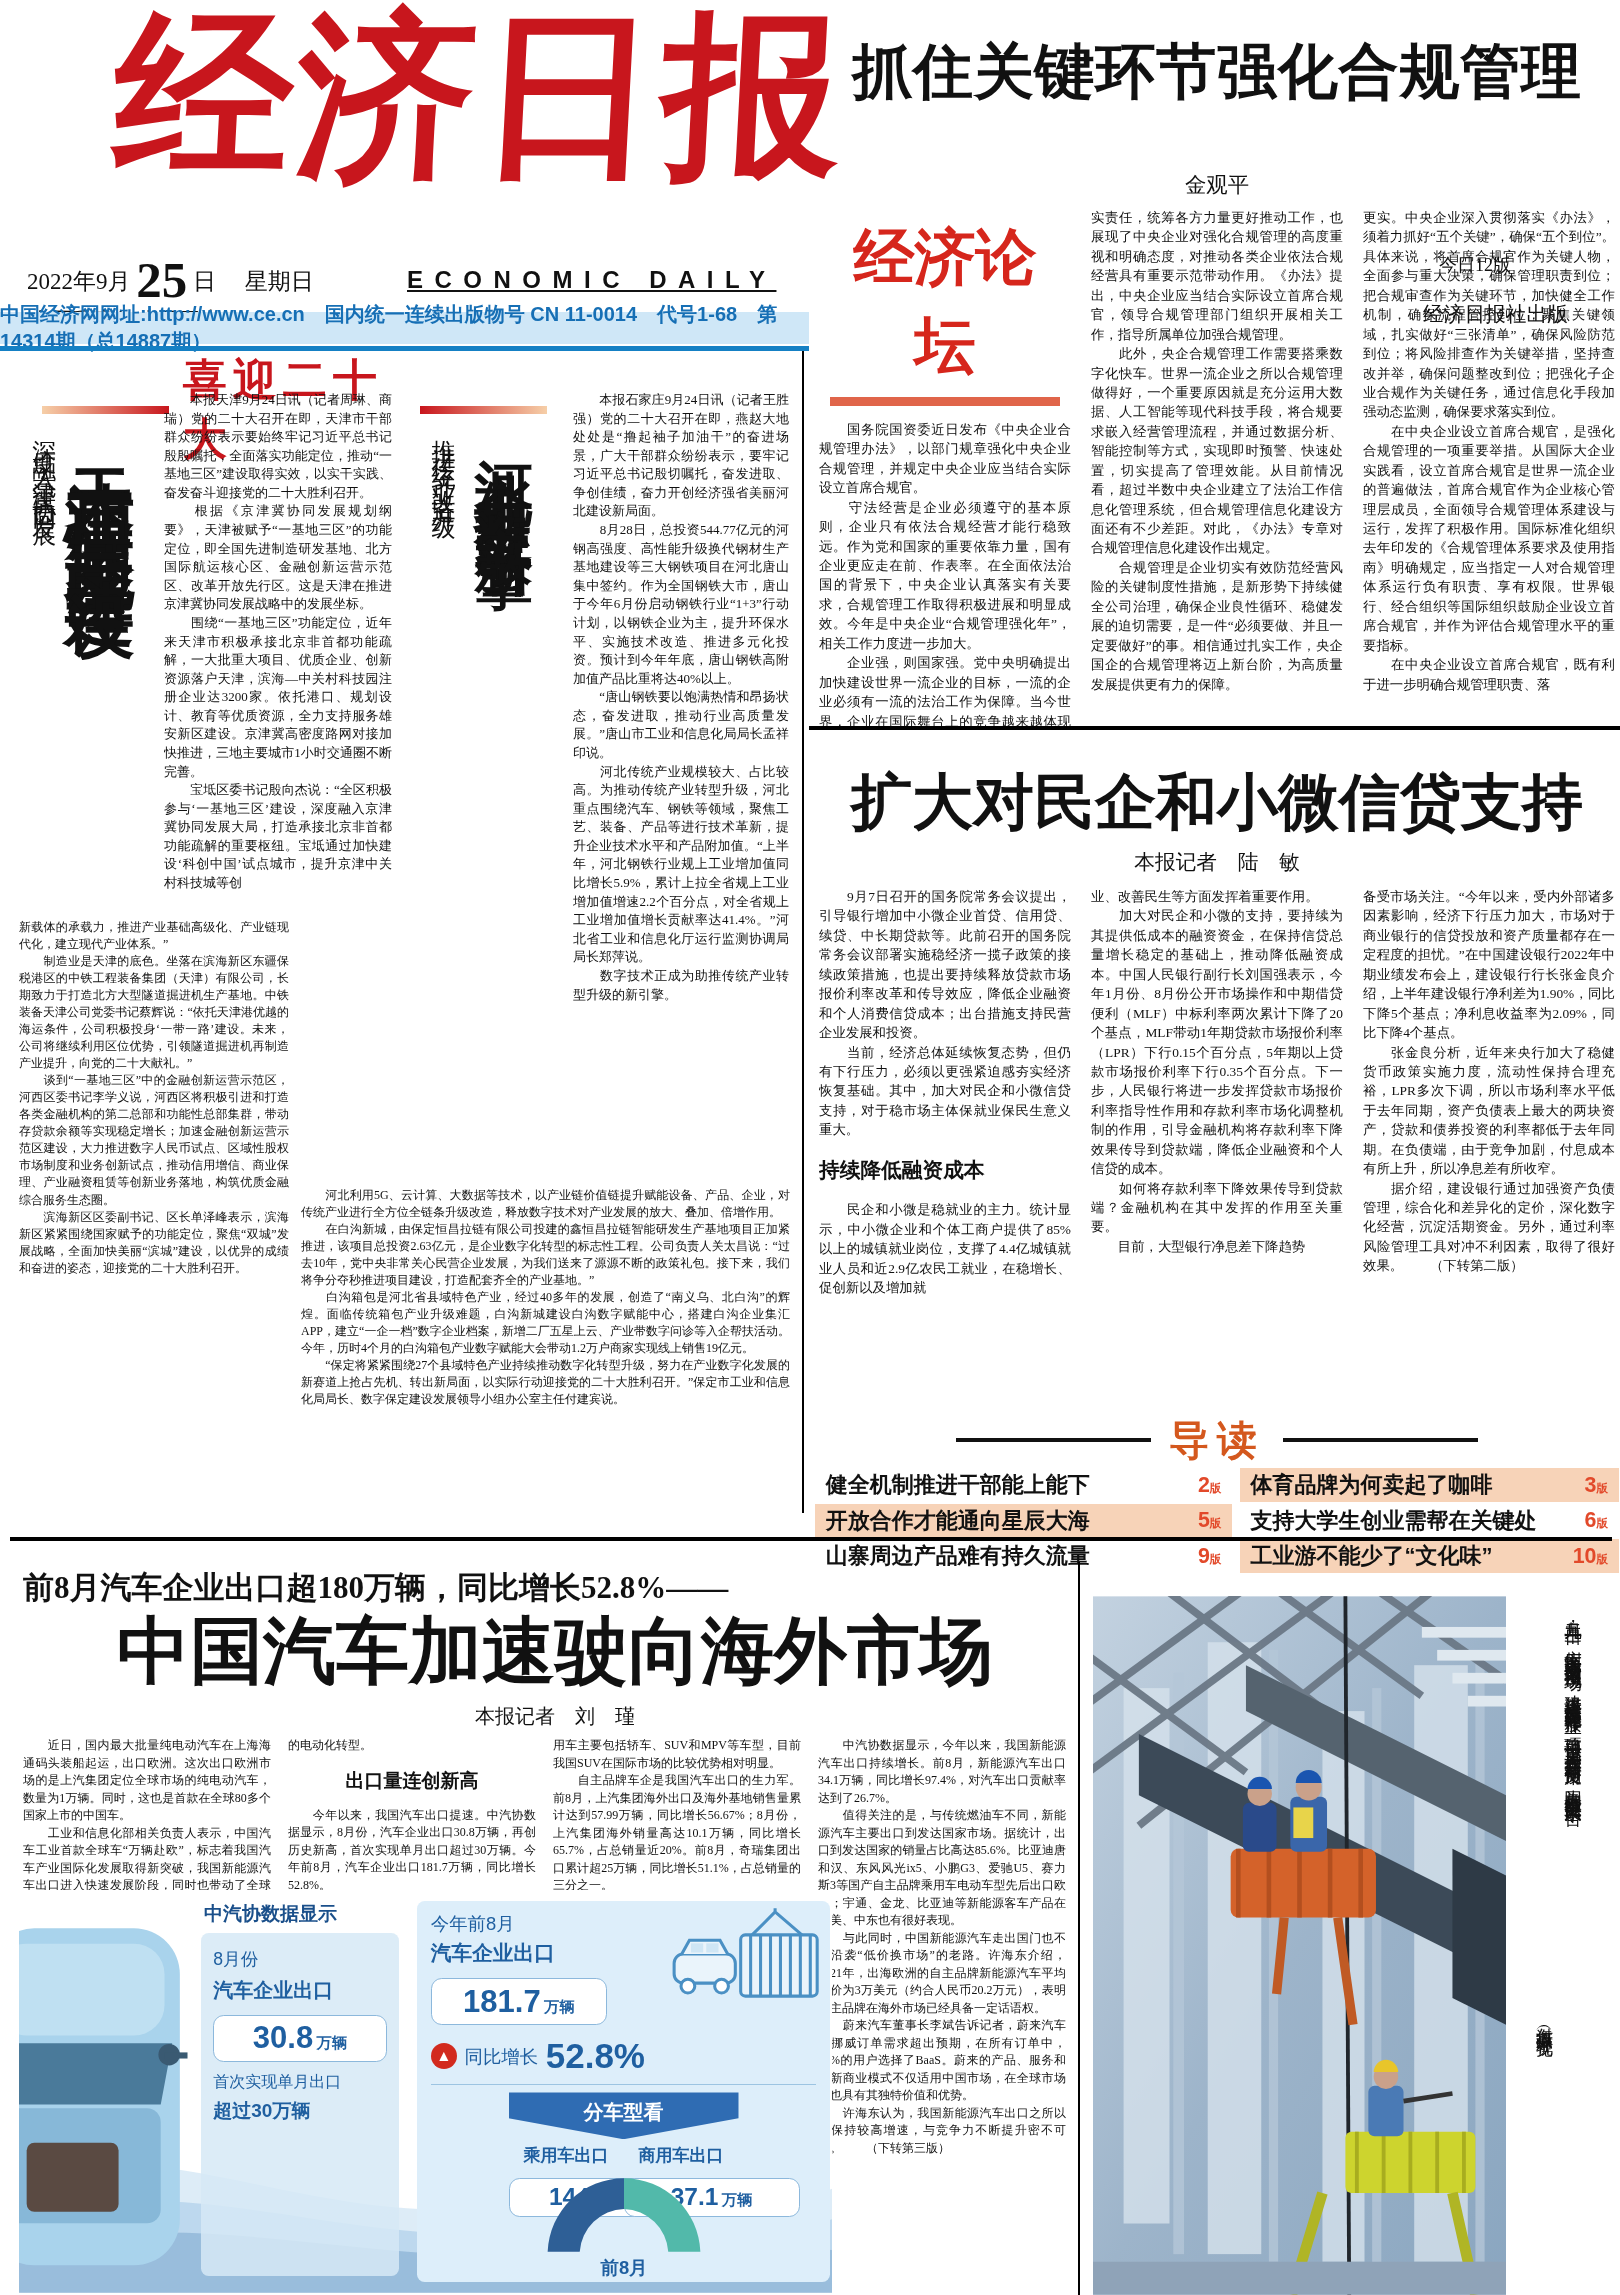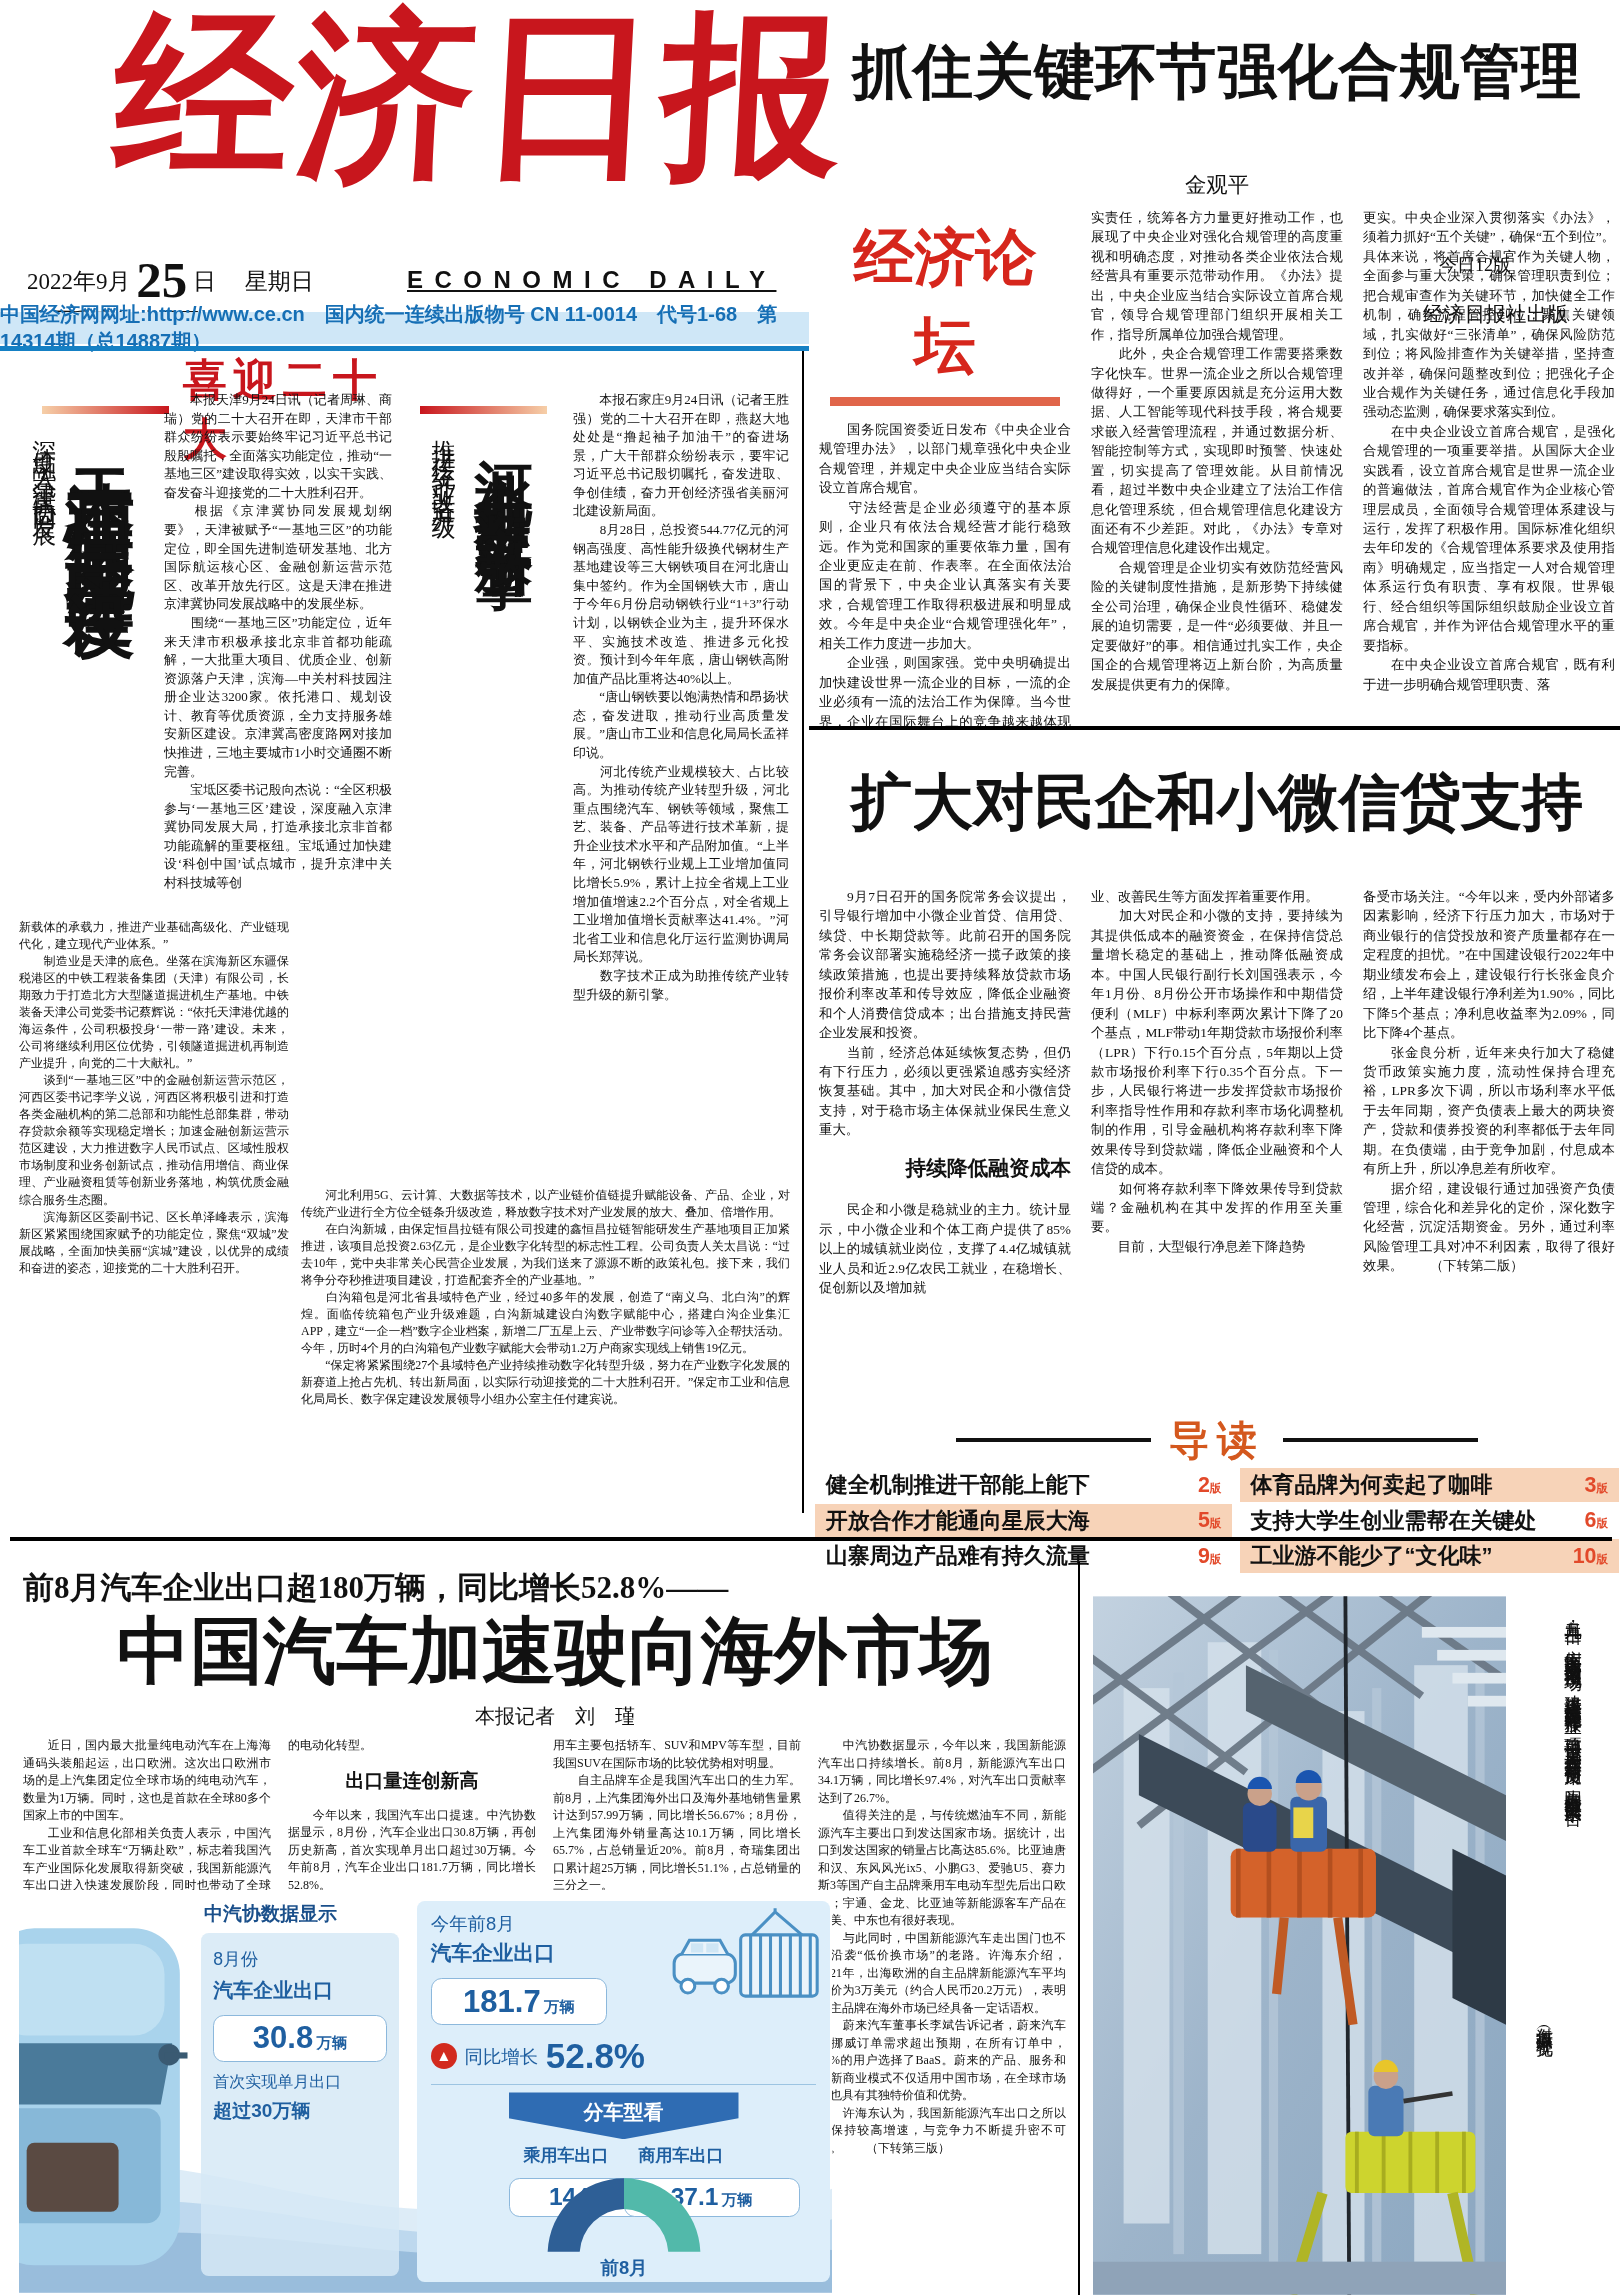--- a/index.html
+++ b/index.html
@@ -51,21 +51,21 @@
   .hb-head{left:455px;top:63px;height:773px;font-size:58px;letter-spacing:9.2px;}
   .hb-body{left:554px;top:40px;width:216px;height:804px;font-size:13px;line-height:1.43;}
   .tj-cont{left:0;top:568px;width:270px;height:593px;font-size:12px;line-height:1.42;}
   .hb-cont{left:282px;top:836px;width:489px;height:325px;font-size:12px;line-height:1.42;}
 
   
   .credit-headline{left:818px;top:762px;width:798px;text-align:center;font-size:61px;font-weight:900;}
   .credit-byline{left:818px;top:848px;width:798px;text-align:center;font-size:20.7px;}
   .credit-cols{left:819px;top:887px;width:796px;height:527px;display:flex;gap:20px;}
   .credit-col{width:252px;height:100%;font-size:13.4px;line-height:1.45;}
-  .sub-head{text-align:right;font-weight:900;font-size:20.7px;margin:15.3px 0;font-family:Liberation Mono, monospace;}
+  .sub-head{text-align:left;font-weight:900;font-size:20.7px;margin:15.3px 0;font-family:Liberation Sans, sans-serif;}
 
   
   .daodu{left:815px;top:1418px;width:804px;height:116px;}
   .daodu-head{display:flex;align-items:center;justify-content:center;gap:18.4px;height:44px;}
   .daodu-line{width:195px;height:3.1px;background:#111;}
   .daodu-title{font-size:40px;font-weight:900;color:#d4581e;letter-spacing:7.7px;font-family:"Liberation Sans",sans-serif;}
   .daodu-grid{display:grid;grid-template-columns:417px 379px;grid-auto-rows:34px;gap:1.5px 7.7px;margin-top:6.1px;}
   .daodu-item{display:flex;align-items:center;justify-content:space-between;padding:0 10.7px;
               font-size:22px;font-weight:700;font-family:"Liberation Sans",sans-serif;}
   .daodu-item.peach{background:#f7d3b8;}
@@ -187,20 +187,21 @@
 　　“唐山钢铁要以饱满热情和昂扬状态，奋发进取，推动行业高质量发展。”唐山市工业和信息化局局长孟祥印说。
 　　河北传统产业规模较大、占比较高。为推动传统产业转型升级，河北重点围绕汽车、钢铁等领域，聚焦工艺、装备、产品等进行技术革新，提升企业技术水平和产品附加值。“上半年，河北钢铁行业规上工业增加值同比增长5.9%，累计上拉全省规上工业增加值增速2.2个百分点，对全省规上工业增加值增长贡献率达41.4%。”河北省工业和信息化厅运行监测协调局局长郑萍说。
 　　数字技术正成为助推传统产业转型升级的新引擎。</div>
     <div class="abs hb-cont clip pre just">　　河北利用5G、云计算、大数据等技术，以产业链价值链提升赋能设备、产品、企业，对传统产业进行全方位全链条升级改造，释放数字技术对产业发展的放大、叠加、倍增作用。
 　　在白沟新城，由保定恒昌拉链有限公司投建的鑫恒昌拉链智能研发生产基地项目正加紧推进，该项目总投资2.63亿元，是企业数字化转型的标志性工程。公司负责人关太昌说：“过去10年，党中央非常关心民营企业发展，为我们送来了源源不断的政策礼包。接下来，我们将争分夺秒推进项目建设，打造配套齐全的产业基地。”
 　　白沟箱包是河北省县域特色产业，经过40多年的发展，创造了“南义乌、北白沟”的辉煌。面临传统箱包产业升级难题，白沟新城建设白沟数字赋能中心，搭建白沟企业集汇APP，建立“一企一档”数字企业档案，新增二厂五星上云、产业带数字问诊等入企帮扶活动。今年，历时4个月的白沟箱包产业数字赋能大会带动1.2万户商家实现线上销售19亿元。
 　　“保定将紧紧围绕27个县域特色产业持续推动数字化转型升级，努力在产业数字化发展的新赛道上抢占先机、转出新局面，以实际行动迎接党的二十大胜利召开。”保定市工业和信息化局局长、数字保定建设发展领导小组办公室主任付建宾说。</div>
   </div>
 
   <div class="abs credit-headline sans">扩大对民企和小微信贷支持</div>
+  <div class="abs credit-byline">本报记者　陆　敏</div>
   <div class="abs credit-cols">
     <div class="credit-col clip">
       <div class="pre just">　　9月7日召开的国务院常务会议提出，引导银行增加中小微企业首贷、信用贷、续贷、中长期贷款等。此前召开的国务院常务会议部署实施稳经济一揽子政策的接续政策措施，也提出要持续释放贷款市场报价利率改革和传导效应，降低企业融资和个人消费信贷成本；出台措施支持民营企业发展和投资。
 　　当前，经济总体延续恢复态势，但仍有下行压力，必须以更强紧迫感夯实经济恢复基础。其中，加大对民企和小微信贷支持，对于稳市场主体保就业保民生意义重大。</div>
       <div class="sub-head">持续降低融资成本</div>
       <div class="pre just">　　民企和小微是稳就业的主力。统计显示，中小微企业和个体工商户提供了85%以上的城镇就业岗位，支撑了4.4亿城镇就业人员和近2.9亿农民工就业，在稳增长、促创新以及增加就</div>
     </div>
     <div class="credit-col clip pre just">业、改善民生等方面发挥着重要作用。
 　　加大对民企和小微的支持，要持续为其提供低成本的融资资金，在保持信贷总量增长稳定的基础上，推动降低融资成本。中国人民银行副行长刘国强表示，今年1月份、8月份公开市场操作和中期借贷便利（MLF）中标利率两次累计下降了20个基点，MLF带动1年期贷款市场报价利率（LPR）下行0.15个百分点，5年期以上贷款市场报价利率下行0.35个百分点。下一步，人民银行将进一步发挥贷款市场报价利率指导性作用和存款利率市场化调整机制的作用，引导金融机构将存款利率下降效果传导到贷款端，降低企业融资和个人信贷的成本。
 　　如何将存款利率下降效果传导到贷款端？金融机构在其中发挥的作用至关重要。

